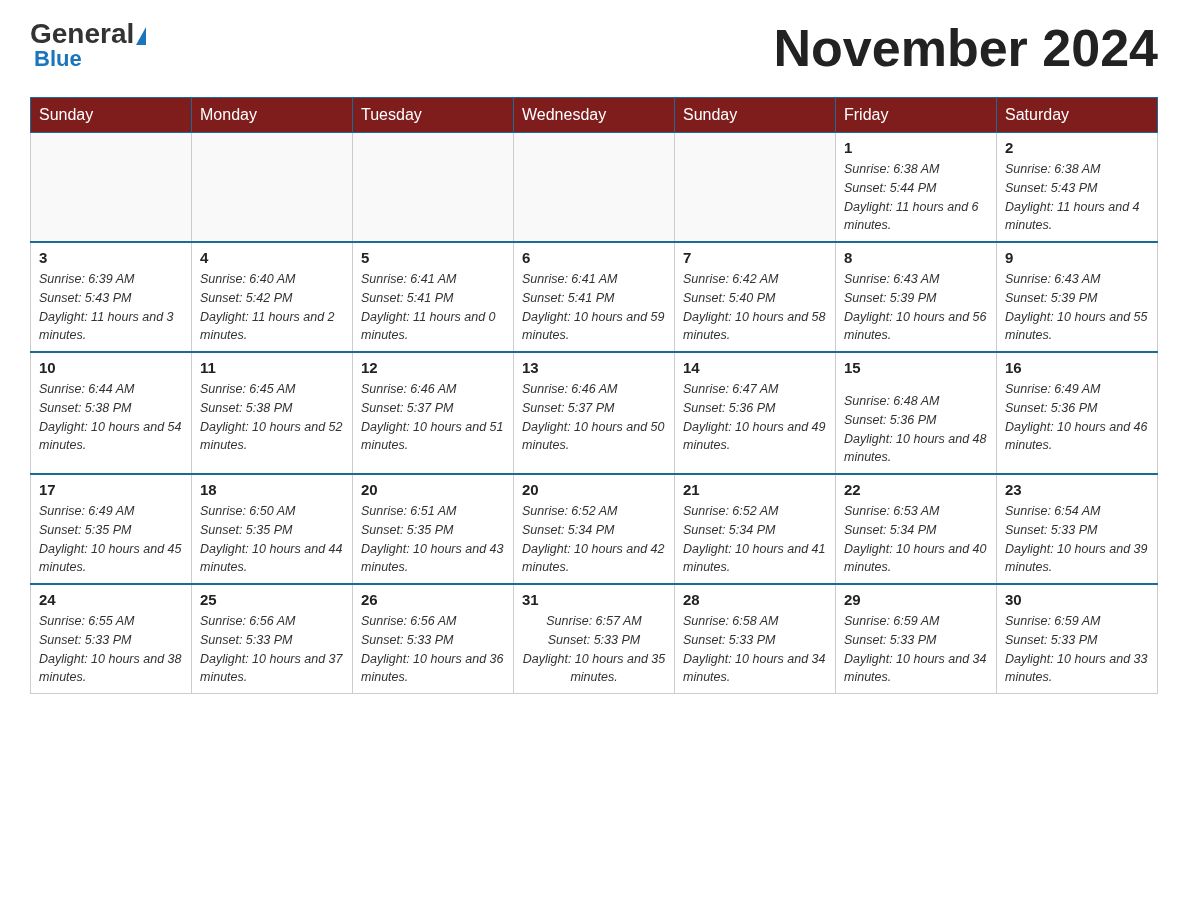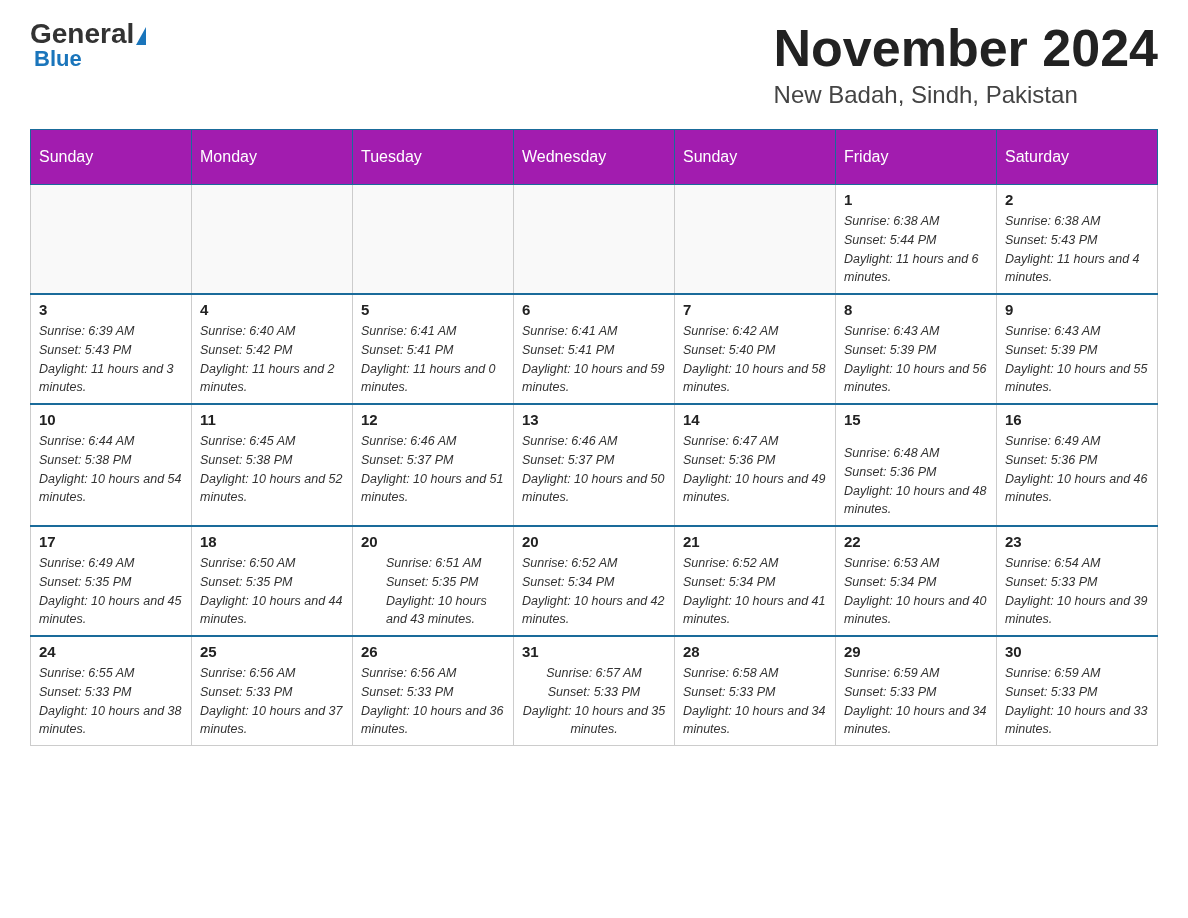--- a/index.html
+++ b/index.html
@@ -41,46 +41,46 @@
       vertical-align: middle;
     }
     .logo-blue {
       font-size: 22px;
       font-weight: bold;
       color: #1a75bb;
       margin-top: -2px;
       padding-left: 4px;
     }
     .title-block {
-      text-align: left;
+      text-align: center;
       margin-left: 12px;
     }
     .title-block h1 {
       font-size: 52px;
       font-weight: bold;
       color: #222;
       line-height: 1.1;
     }
     .title-block h2 {
       font-size: 24px;
       font-weight: normal;
       color: #444;
       margin-top: 4px;
     }
     .calendar {
       width: 100%;
       border-collapse: collapse;
       border: 1px solid #ccc;
     }
     .calendar th {
-      background-color: #a21caf;
+      background-color: #7f1d1d;
       color: #fff;
       font-size: 16px;
       font-weight: normal;
-      padding: 18px 8px;
+      padding: 8px 8px;
       text-align: left;
       border: 1px solid #1a6b9a;
     }
     .calendar td {
       vertical-align: top;
       padding: 6px 8px;
       border: 1px solid #ccc;
       width: calc(100% / 7);
       min-height: 110px;
       font-size: 13px;
@@ -111,21 +111,20 @@
 
 <div class="header">
   <div class="logo">
     <div class="logo-general">
       General<span class="logo-triangle"></span>
     </div>
     <div class="logo-blue">Blue</div>
   </div>
   <div class="title-block">
     <h1>November 2024</h1>
-    <h2>New Badah, Sindh, Pakistan</h2>
   </div>
 </div>
 
 <table class="calendar">
   <thead>
     <tr>
       <th>Sunday</th>
       <th>Monday</th>
       <th>Tuesday</th>
       <th>Wednesday</th>
@@ -250,21 +249,21 @@
 Daylight: 10 hours and 45 minutes.</div>
         </td>
         <td>
           <div class="day-number">18</div>
           <div class="day-info" style="white-space: pre-line;">Sunrise: 6:50 AM
 Sunset: 5:35 PM
 Daylight: 10 hours and 44 minutes.</div>
         </td>
         <td>
           <div class="day-number">20</div>
-          <div class="day-info" style="white-space: pre-line; margin-left: 25px;">Sunrise: 6:51 AM
+          <div class="day-info" style="white-space: pre-line;">Sunrise: 6:51 AM
 Sunset: 5:35 PM
 Daylight: 10 hours and 43 minutes.</div>
         </td>
         <td>
           <div class="day-number">20</div>
           <div class="day-info" style="white-space: pre-line;">Sunrise: 6:52 AM
 Sunset: 5:34 PM
 Daylight: 10 hours and 42 minutes.</div>
         </td>
         <td>

